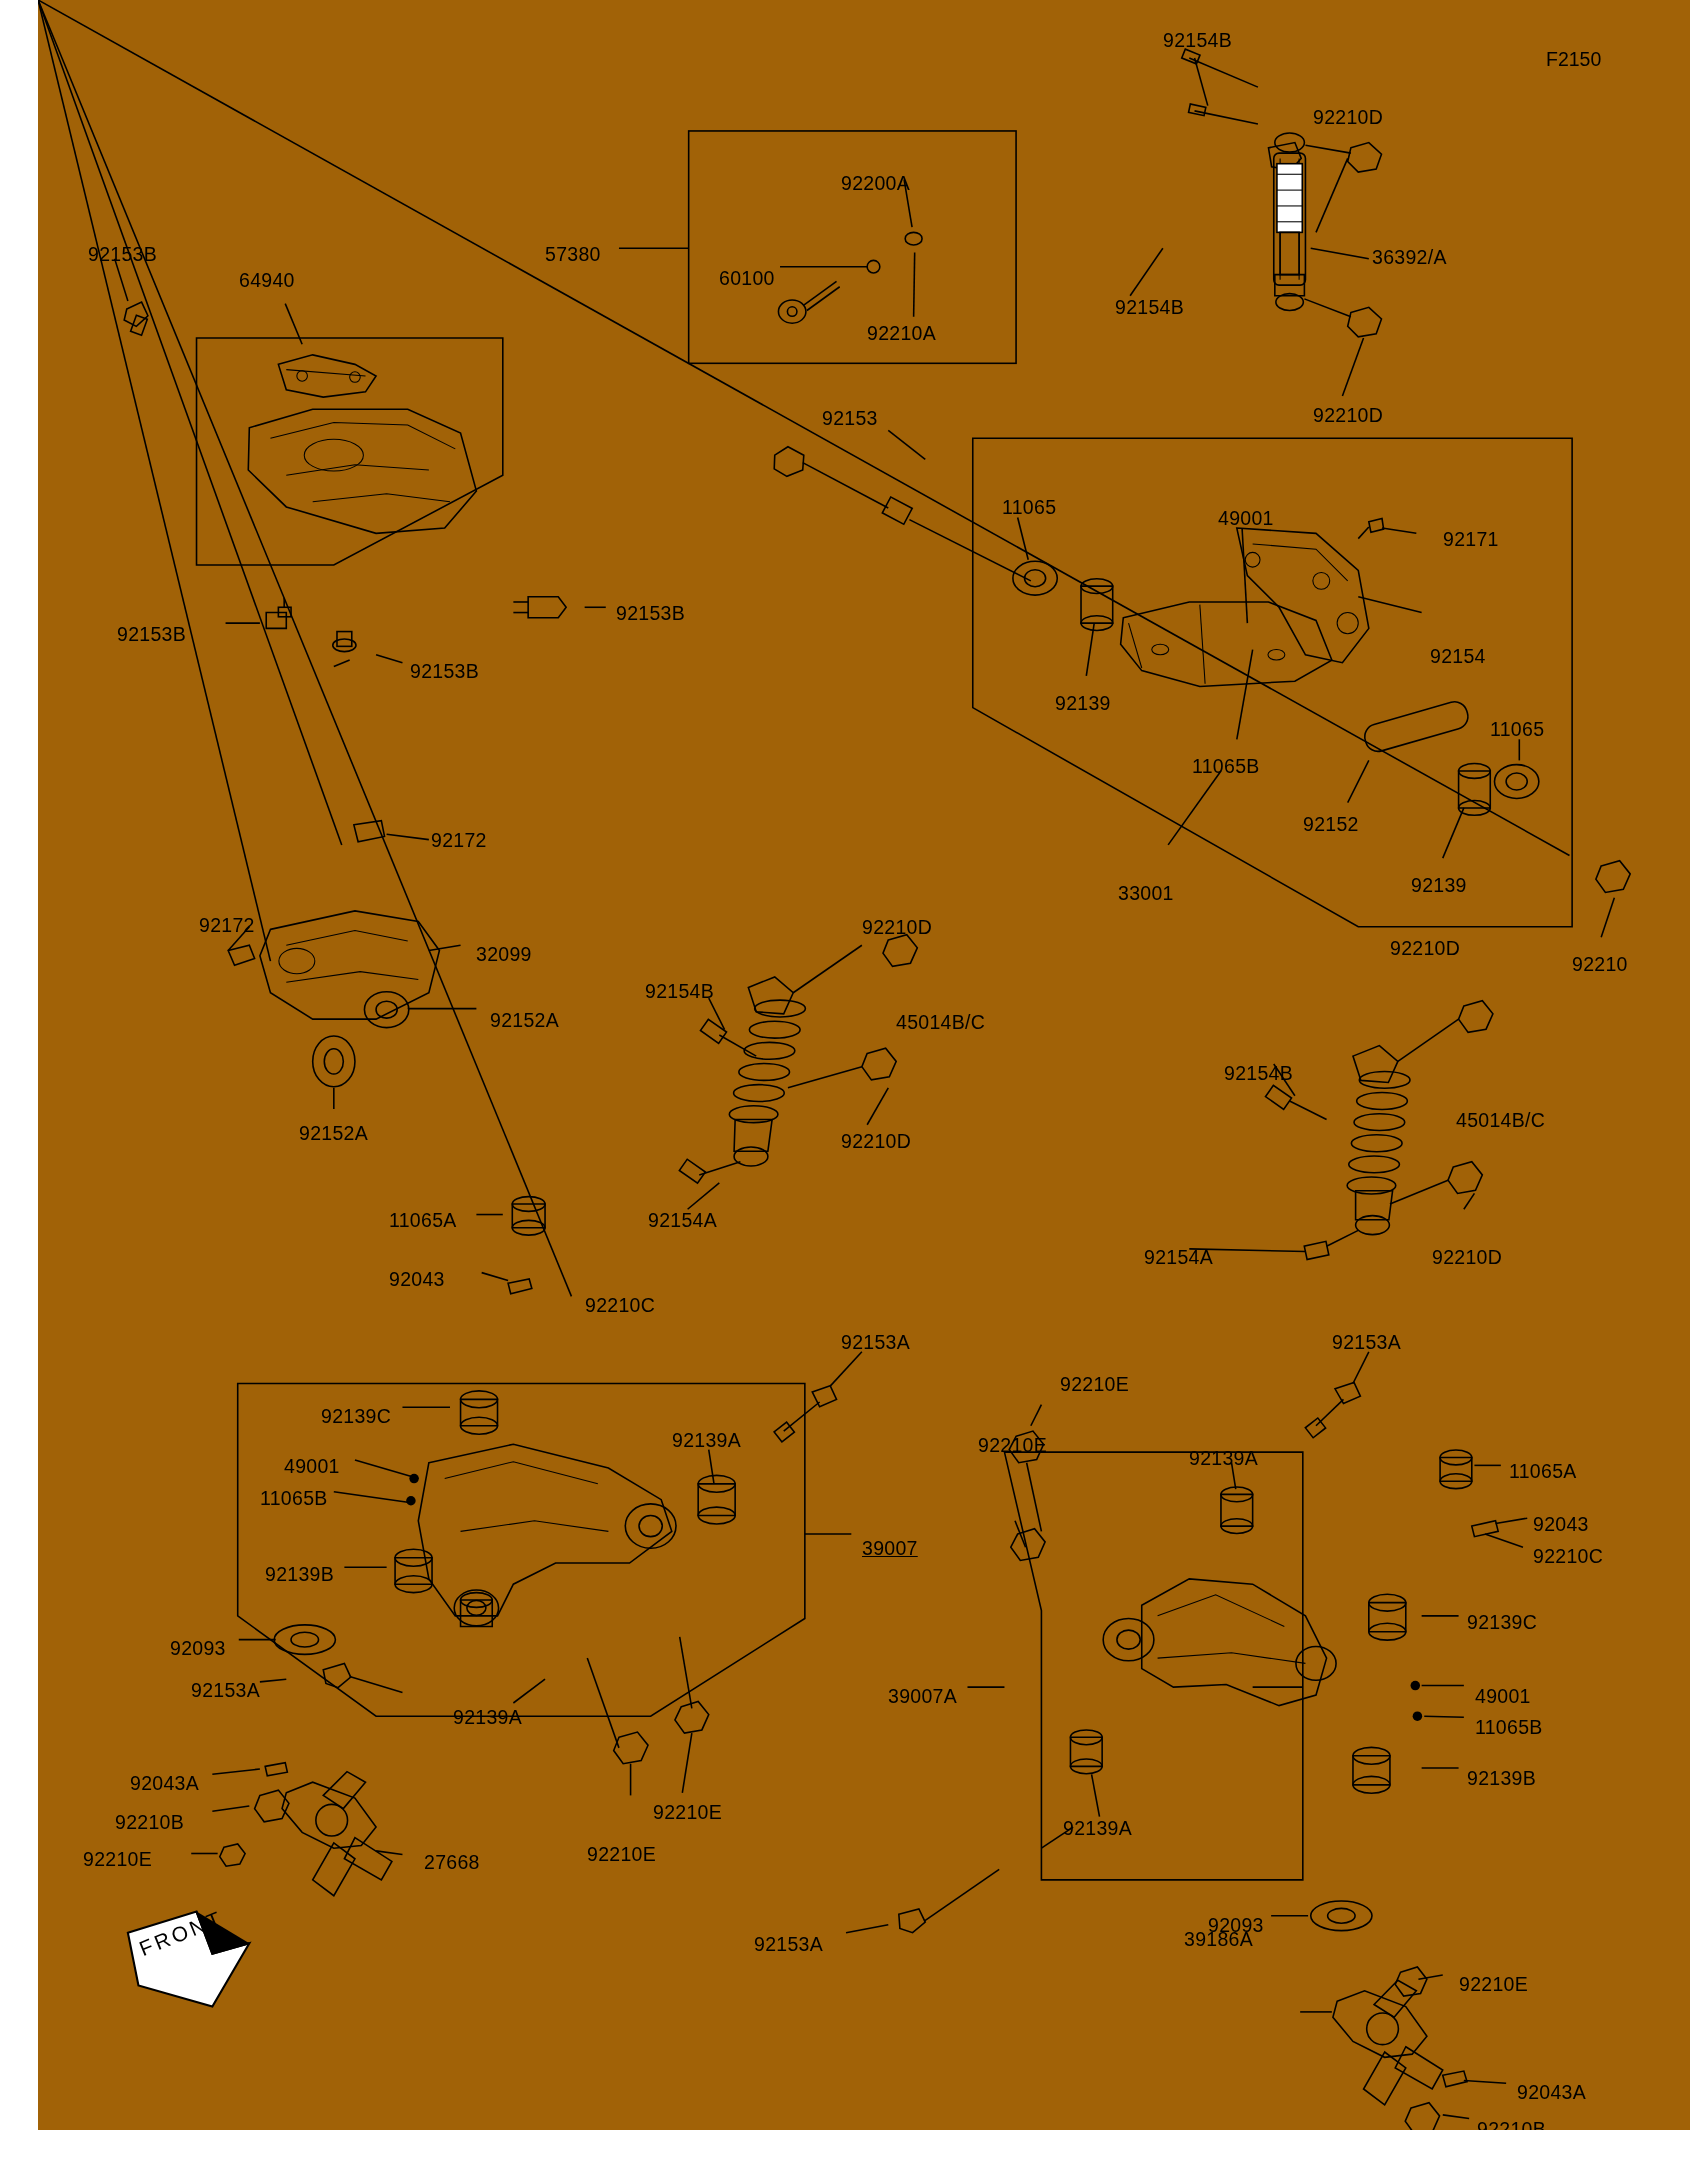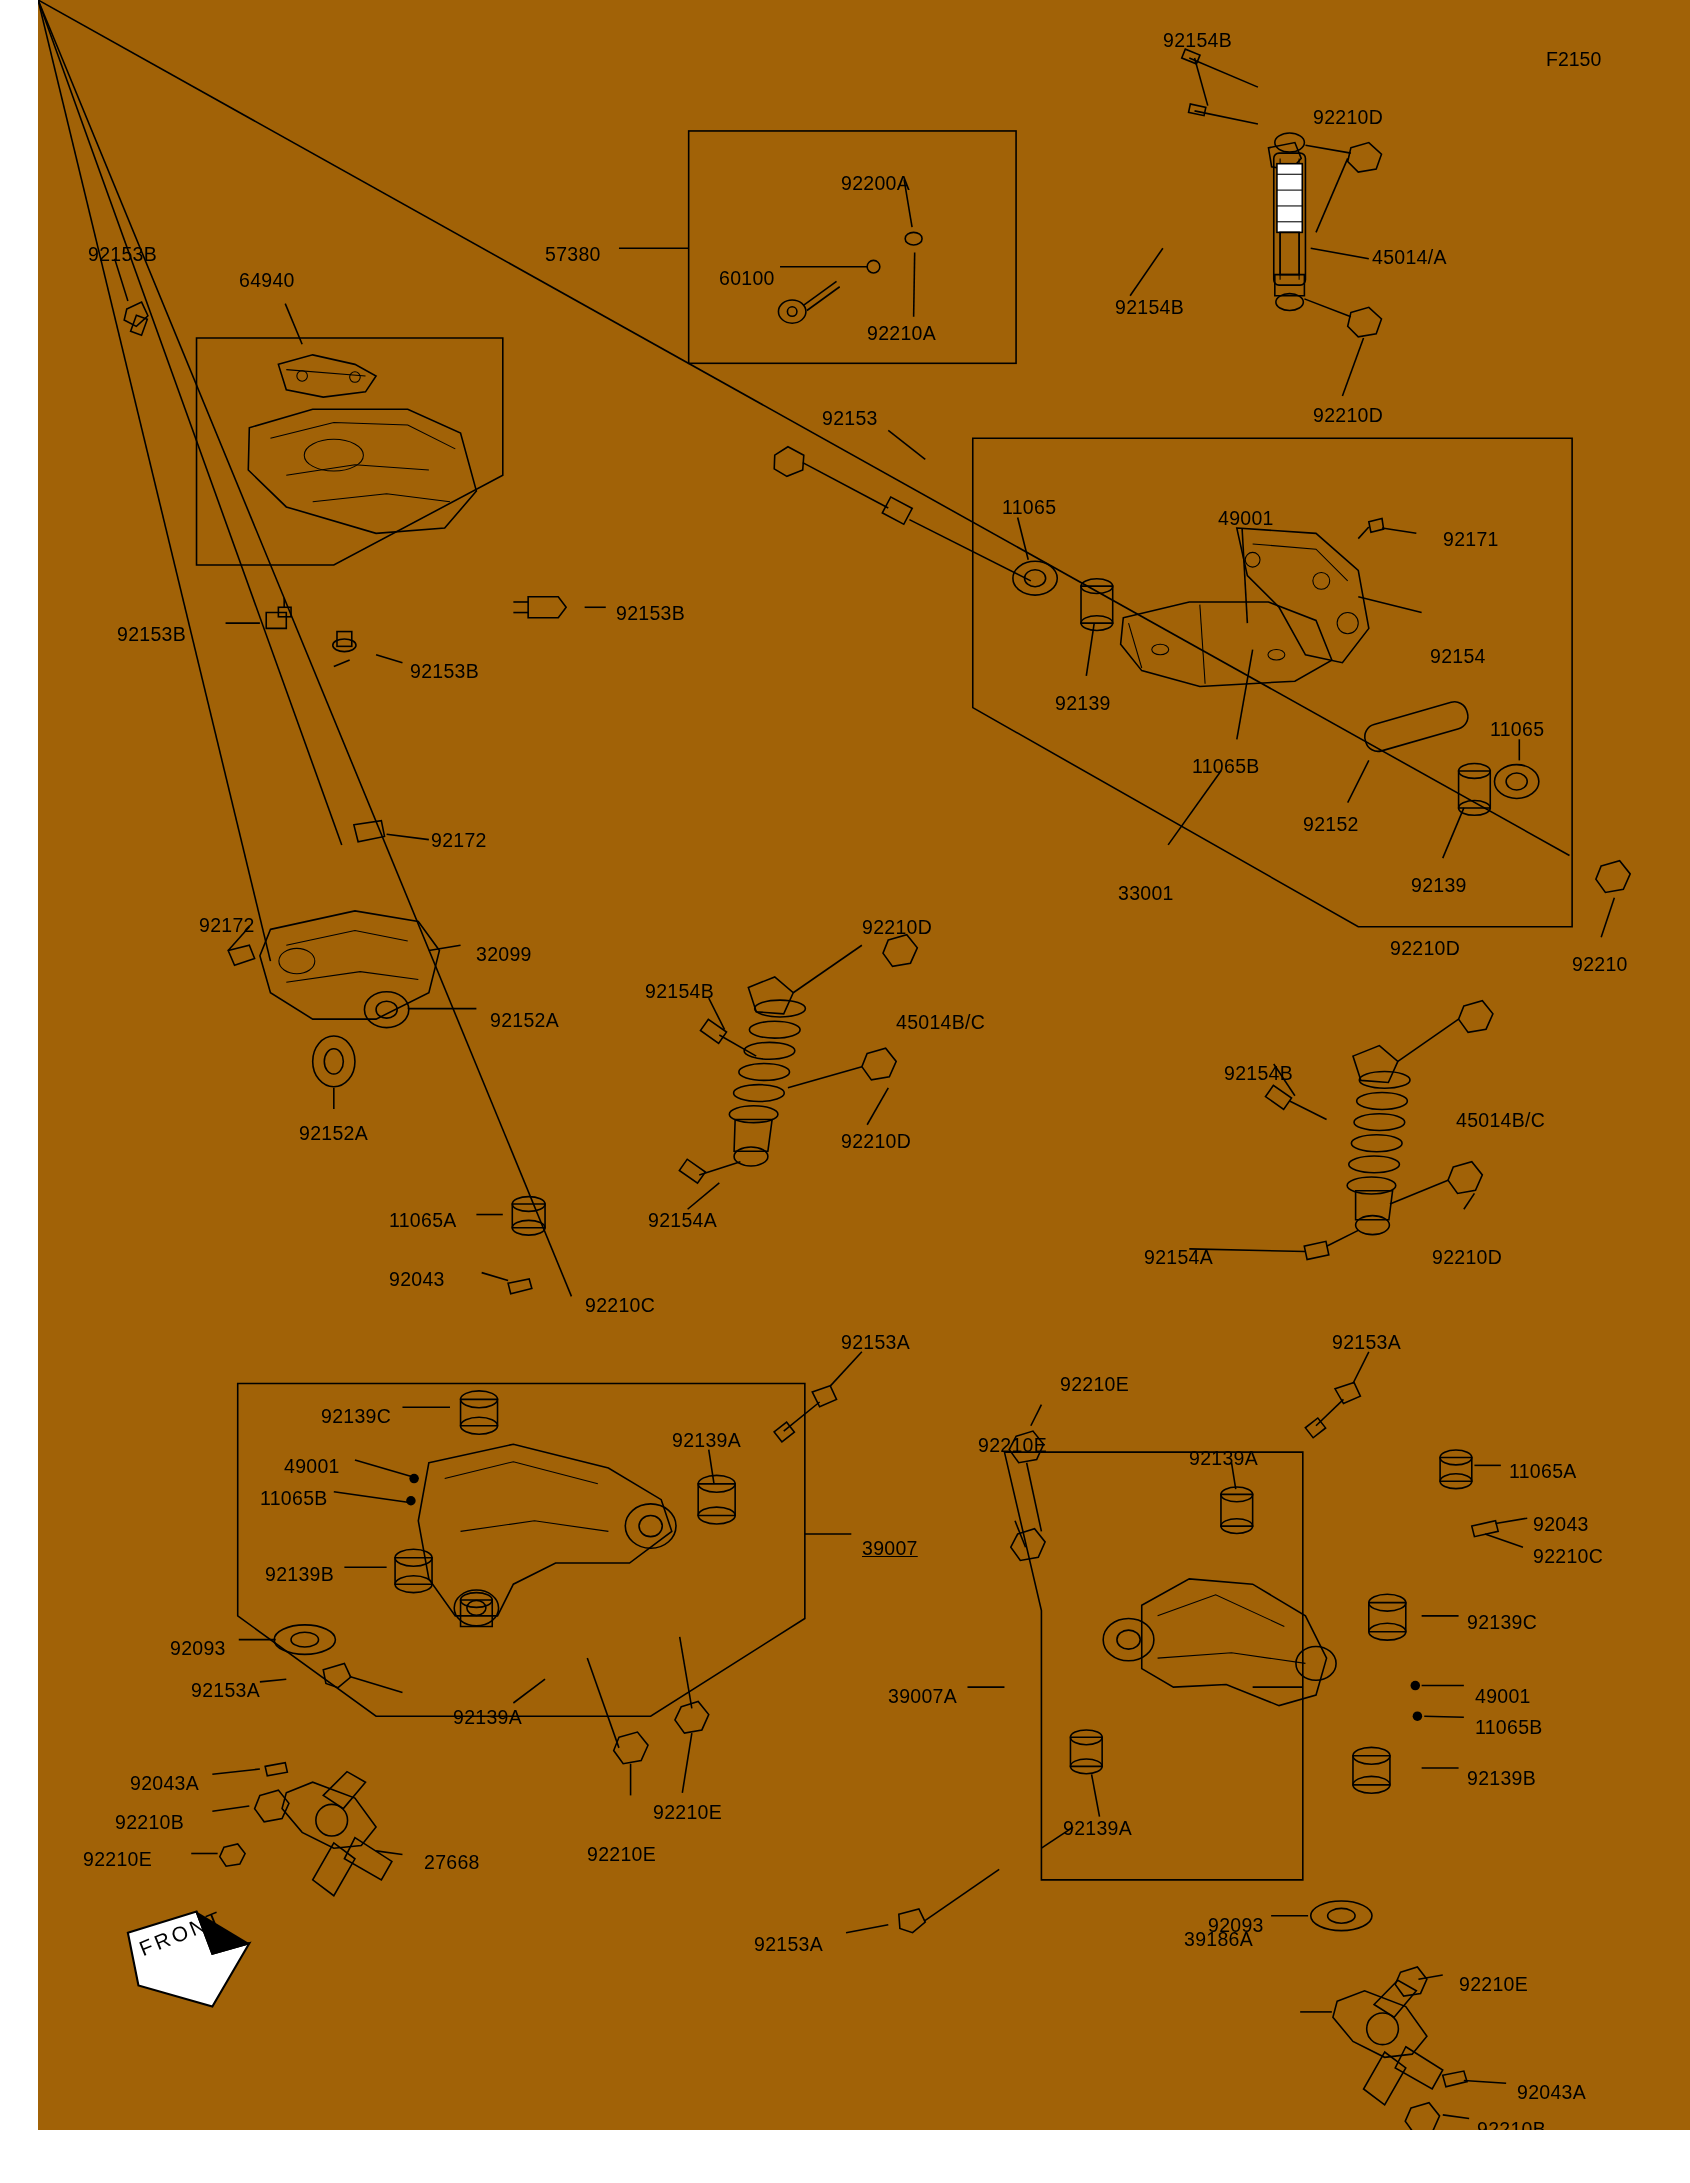--- a/index.html
+++ b/index.html
@@ -416,21 +416,21 @@
       <path d="M170,3660 L300,3620 L330,3700 L400,3680 L330,3800 L190,3760 Z" fill="#fff"></path>
       <path d="M300,3620 L330,3700 L400,3680" fill="#000"></path>
     </g>
   </svg>
 
   <div class="front-text">FRONT</div>
 
   <div id="labels">
       <div class="lbl" style="left: 1125px; top: 29px;">92154B</div>
       <div class="lbl" style="left: 1275px; top: 106px;">92210D</div>
-      <div class="lbl" style="left: 1334px; top: 246px;">45014/A</div>
+      <div class="lbl" style="left: 1334px; top: 246px;">36392/A</div>
       <div class="lbl" style="left: 1077px; top: 296px;">92154B</div>
       <div class="lbl" style="left: 1275px; top: 404px;">92210D</div>
       <div class="lbl" style="left: 50px; top: 243px;">92153B</div>
       <div class="lbl" style="left: 201px; top: 269px;">64940</div>
       <div class="lbl" style="left: 507px; top: 243px;">57380</div>
       <div class="lbl" style="left: 803px; top: 172px;">92200A</div>
       <div class="lbl" style="left: 681px; top: 267px;">60100</div>
       <div class="lbl" style="left: 829px; top: 322px;">92210A</div>
       <div class="lbl" style="left: 784px; top: 407px;">92153</div>
       <div class="lbl" style="left: 964px; top: 496px;">11065</div>

